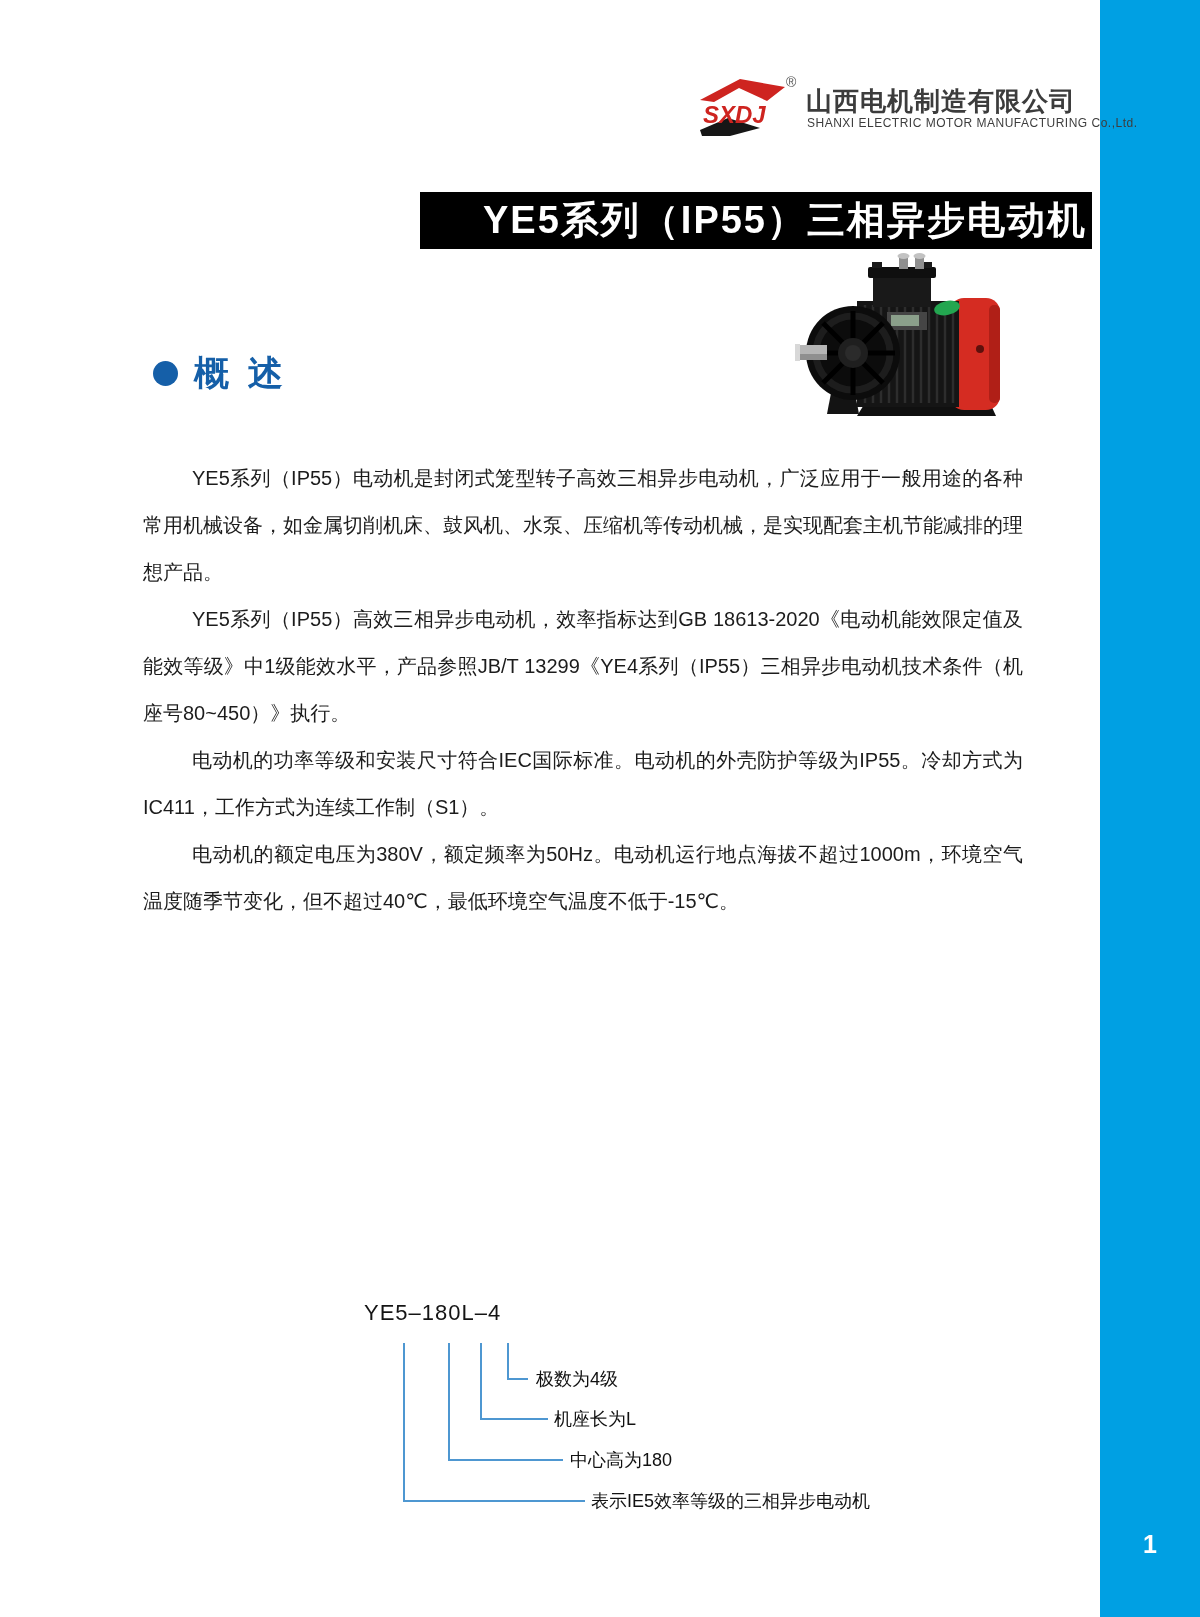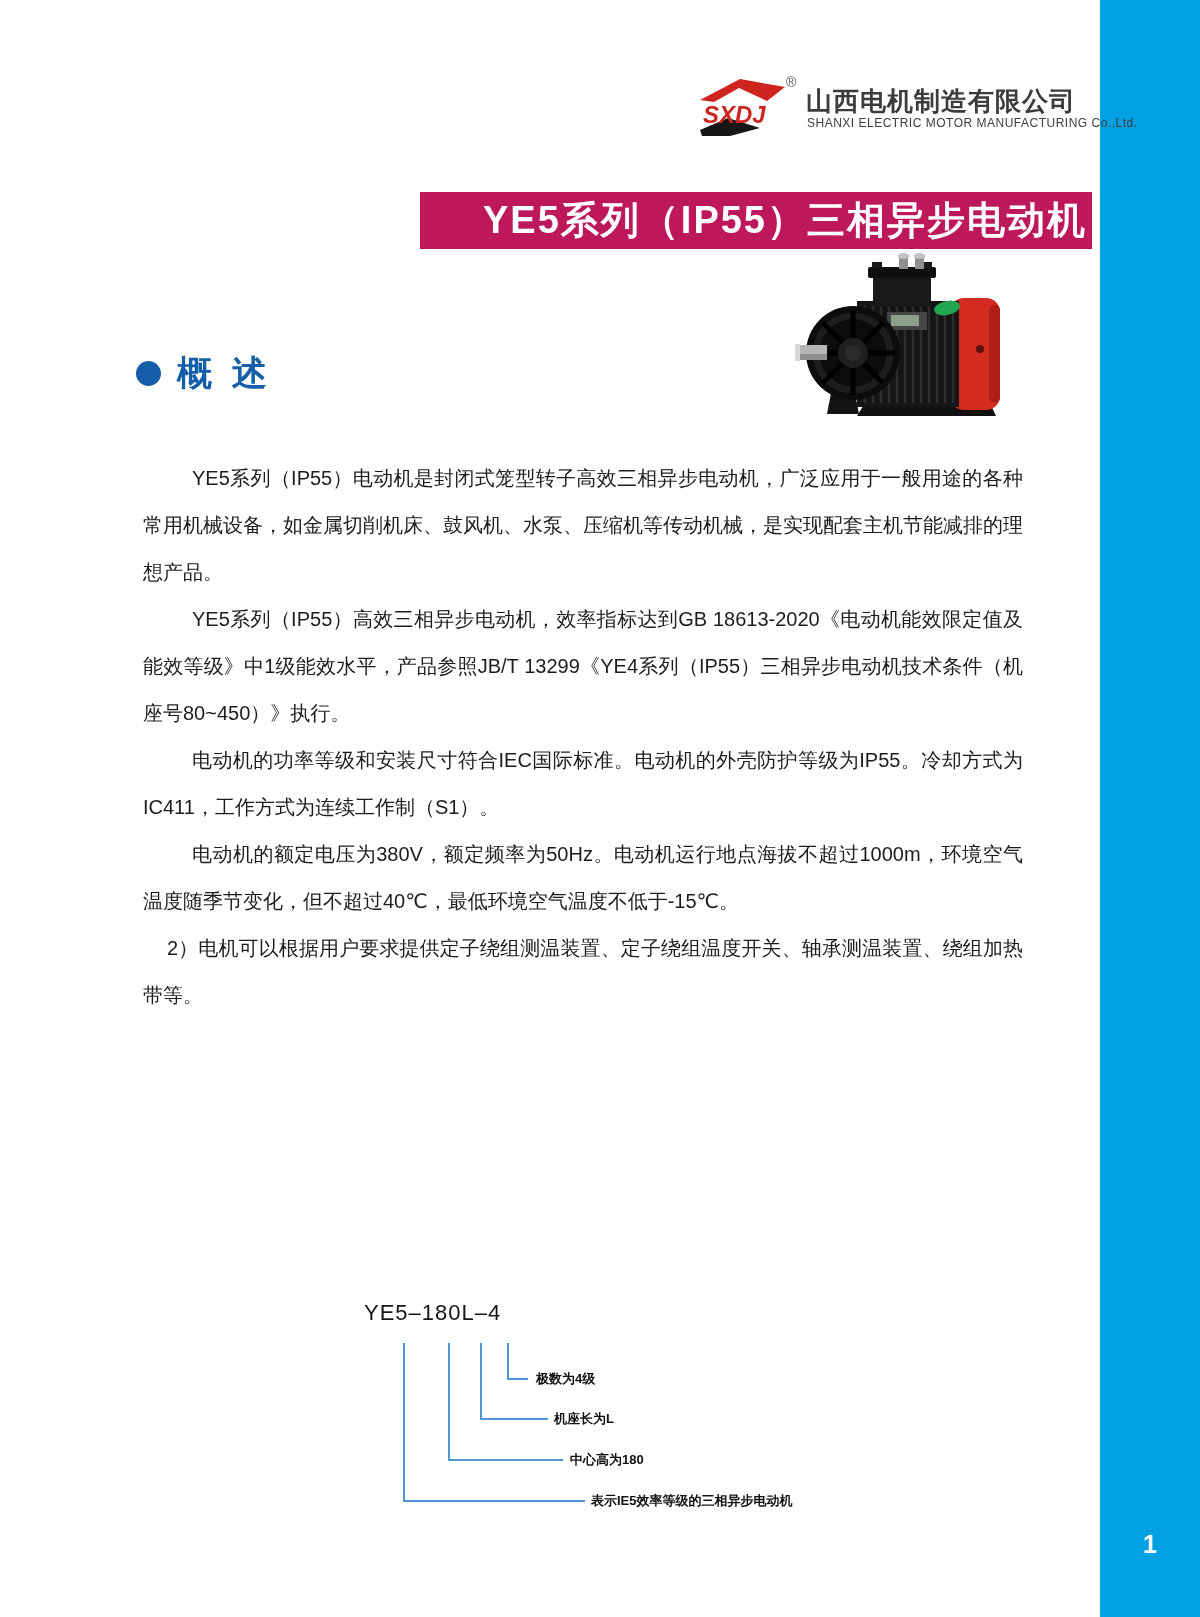--- a/index.html
+++ b/index.html
@@ -15,40 +15,40 @@
     color:#ffffff;font-size:25px;font-weight:bold;}
   
   .logo{position:absolute;left:700px;top:74px;width:330px;height:66px;}
   .logo-icon{position:absolute;left:0;top:2px;}
   .logo-reg{position:absolute;left:86px;top:0;font-size:14px;color:#555;}
   .logo-cn{position:absolute;left:106px;top:10px;font-size:26px;font-weight:bold;
     color:#3c3c3c;letter-spacing:1px;white-space:nowrap;}
   .logo-en{position:absolute;left:107px;top:42px;font-size:12px;color:#3d3d3d;
     letter-spacing:0.5px;white-space:nowrap;}
   
-  .banner{position:absolute;left:420px;top:192px;width:672px;height:57px;background:#be185d;}
+  .banner{position:absolute;left:420px;top:192px;width:672px;height:57px;background:#000000;}
   .banner-title{position:absolute;left:0;top:0;width:730px;height:57px;line-height:57px;
     text-align:center;color:#ffffff;font-size:38px;font-weight:bold;letter-spacing:2px;white-space:nowrap;}
   
   .motor{position:absolute;left:795px;top:253px;}
   
-  .section-head{position:absolute;left:136px;top:350px;display:flex;align-items:center;}
+  .section-head{position:absolute;left:153px;top:350px;display:flex;align-items:center;font-family:Liberation Serif, serif;}
   .head-dot{width:25px;height:25px;border-radius:50%;background:#155fa8;margin-right:16px;}
   .head-label{font-size:35px;font-weight:bold;color:#155fa8;letter-spacing:5px;white-space:nowrap;}
   
   .body-text{position:absolute;left:143px;top:455px;width:880px;
     font-size:20px;line-height:47px;color:#1c1c1c;text-align:justify;}
   .body-text p{margin:0;}
   .ind{text-indent:49px;}
   .ind-sm{text-indent:24px;}
   
   .model-title{position:absolute;left:364px;top:1300px;font-size:22px;color:#141414;
     letter-spacing:1px;white-space:nowrap;}
   .diagram-lines{position:absolute;left:395px;top:1340px;}
-  .dlabel{position:absolute;font-size:13px;font-weight:bold;color:#111;white-space:nowrap;line-height:22px;}
+  .dlabel{position:absolute;font-size:18px;font-weight:normal;color:#111;white-space:nowrap;line-height:22px;}
   .dlabel0{left:536px;top:1368px;}
   .dlabel1{left:554px;top:1408px;}
   .dlabel2{left:570px;top:1449px;}
   .dlabel3{left:591px;top:1490px;text-align:right;}
 </style>
 </head>
 <body>
 
 <div class="page">
 
@@ -132,21 +132,20 @@
   <div class="section-head">
     <span class="head-dot"></span>
     <span class="head-label">概 述</span>
   </div>
 
   <div class="body-text">
     <p class="ind">YE5系列（IP55）电动机是封闭式笼型转子高效三相异步电动机，广泛应用于一般用途的各种常用机械设备，如金属切削机床、鼓风机、水泵、压缩机等传动机械，是实现配套主机节能减排的理想产品。</p>
     <p class="ind">YE5系列（IP55）高效三相异步电动机，效率指标达到GB 18613-2020《电动机能效限定值及能效等级》中1级能效水平，产品参照JB/T 13299《YE4系列（IP55）三相异步电动机技术条件（机座号80~450）》执行。</p>
     <p class="ind">电动机的功率等级和安装尺寸符合IEC国际标准。电动机的外壳防护等级为IP55。冷却方式为IC411，工作方式为连续工作制（S1）。</p>
     <p class="ind">电动机的额定电压为380V，额定频率为50Hz。电动机运行地点海拔不超过1000m，环境空气温度随季节变化，但不超过40℃，最低环境空气温度不低于-15℃。</p>
-    <p class="ind-sm">2）电机可以根据用户要求提供定子绕组测温装置、定子绕组温度开关、轴承测温装置、绕组加热带等。</p>
   </div>
 
   <div class="model-title">YE5–180L–4</div>
   <svg class="diagram-lines" width="210" height="170" viewBox="0 0 210 170">
     <g fill="none" stroke="#4e97d1" stroke-width="2">
       <path d="M 113,3 V 39 H 133"></path>
       <path d="M 86,3 V 79 H 153"></path>
       <path d="M 54,3 V 120 H 168"></path>
       <path d="M 9,3 V 161 H 190"></path>
     </g>

